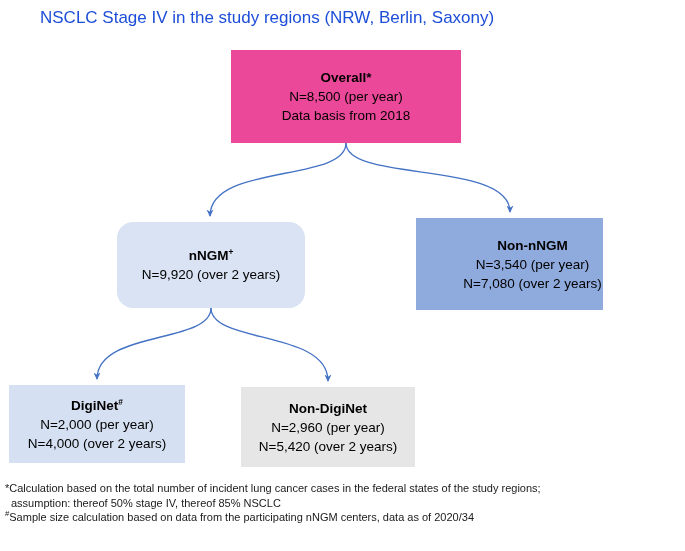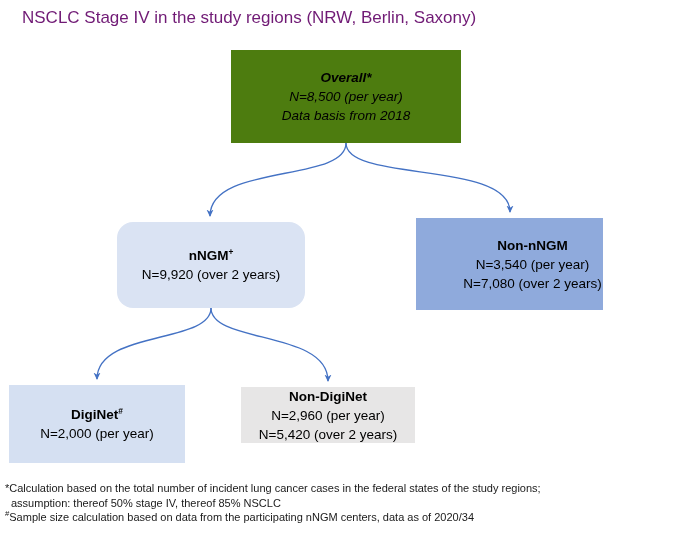--- a/index.html
+++ b/index.html
@@ -10,24 +10,24 @@
   }
   .page {
     position: relative;
     width: 685px;
     height: 551px;
     background: #ffffff;
     overflow: hidden;
   }
   .title {
     position: absolute;
-    left: 22px;
+    left: 40px;
     top: 8px;
     font-size: 17px;
-    color: #701a75;
+    color: #1d4ed8;
     white-space: nowrap;
   }
   .node {
     position: absolute;
     display: flex;
     flex-direction: column;
     justify-content: center;
     align-items: center;
     text-align: center;
     font-size: 13.5px;
@@ -39,21 +39,21 @@
     font-size: 62%;
     vertical-align: super;
     font-weight: bold;
     line-height: 0;
   }
   .node .star { font-weight: bold; }
   #node-overall     { left: 231px; top: 50px;  width: 230px; height: 93px; }
   #node-nngm        { left: 117px; top: 222px; width: 188px; height: 86px; }
   #node-non-nngm    { left: 416px; top: 218px; width: 187px; height: 92px; }
   #node-diginet     { left: 9px;   top: 385px; width: 176px; height: 78px; }
-  #node-non-diginet { left: 241px; top: 387px; width: 174px; height: 56px; }
+  #node-non-diginet { left: 241px; top: 387px; width: 174px; height: 80px; }
   svg.connectors {
     position: absolute;
     left: 0; top: 0;
     width: 685px; height: 551px;
     pointer-events: none;
   }
   .arrow-line {
     fill: none;
     stroke: var(--arrow-color);
     stroke-width: 1.3;
@@ -87,40 +87,41 @@
       <marker id="ah" markerWidth="9" markerHeight="8" refX="6.5" refY="3.5" orient="auto" markerUnits="userSpaceOnUse">
         <path class="arrow-head" d="M0,0 L7.5,3.5 L0,7 L2.2,3.5 Z"></path>
       </marker>
     </defs>
     <path class="arrow-line" d="M 346 143 C 346 183, 210 163, 210 216" marker-end="url(#ah)"></path>
     <path class="arrow-line" d="M 346 143 C 346 183, 510 160, 510 212" marker-end="url(#ah)"></path>
     <path class="arrow-line" d="M 211 308 C 211 344, 97 330, 97 379" marker-end="url(#ah)"></path>
     <path class="arrow-line" d="M 211 308 C 211 344, 328 330, 328 381" marker-end="url(#ah)"></path>
   </svg>
 
-  <div class="node" id="node-overall" style="background: #4d7c0f; font-style: italic;">
+  <div class="node" id="node-overall" style="background: #ec4899;">
     <div class="node-title"><span>Overall</span><span class="star">*</span></div>
     <div>N=8,500 (per year)</div>
     <div>Data basis from 2018</div>
   </div>
 
   <div class="node" id="node-nngm" style="background: rgb(218, 227, 243); border-radius: 16px;">
     <div class="node-title"><span>nNGM</span><sup class="mk">+</sup></div>
     <div>N=9,920 (over 2 years)</div>
   </div>
 
   <div class="node" id="node-non-nngm" style="background: rgb(143, 170, 220); padding-left: 46px;">
     <div class="node-title"><span>Non-nNGM</span></div>
     <div>N=3,540 (per year)</div>
     <div>N=7,080 (over 2 years)</div>
   </div>
 
   <div class="node" id="node-diginet" style="background: rgb(213, 224, 242);">
     <div class="node-title"><span>DigiNet</span><sup class="mk">#</sup></div>
     <div>N=2,000 (per year)</div>
+    <div>N=4,000 (over 2 years)</div>
   </div>
 
   <div class="node" id="node-non-diginet" style="background: rgb(231, 230, 230);">
     <div class="node-title"><span>Non-DigiNet</span></div>
     <div>N=2,960 (per year)</div>
     <div>N=5,420 (over 2 years)</div>
   </div>
 
   <div class="footnotes">
     <div><span>*</span><span>Calculation based on the total number of incident lung cancer cases in the federal states of the study regions;</span></div>

